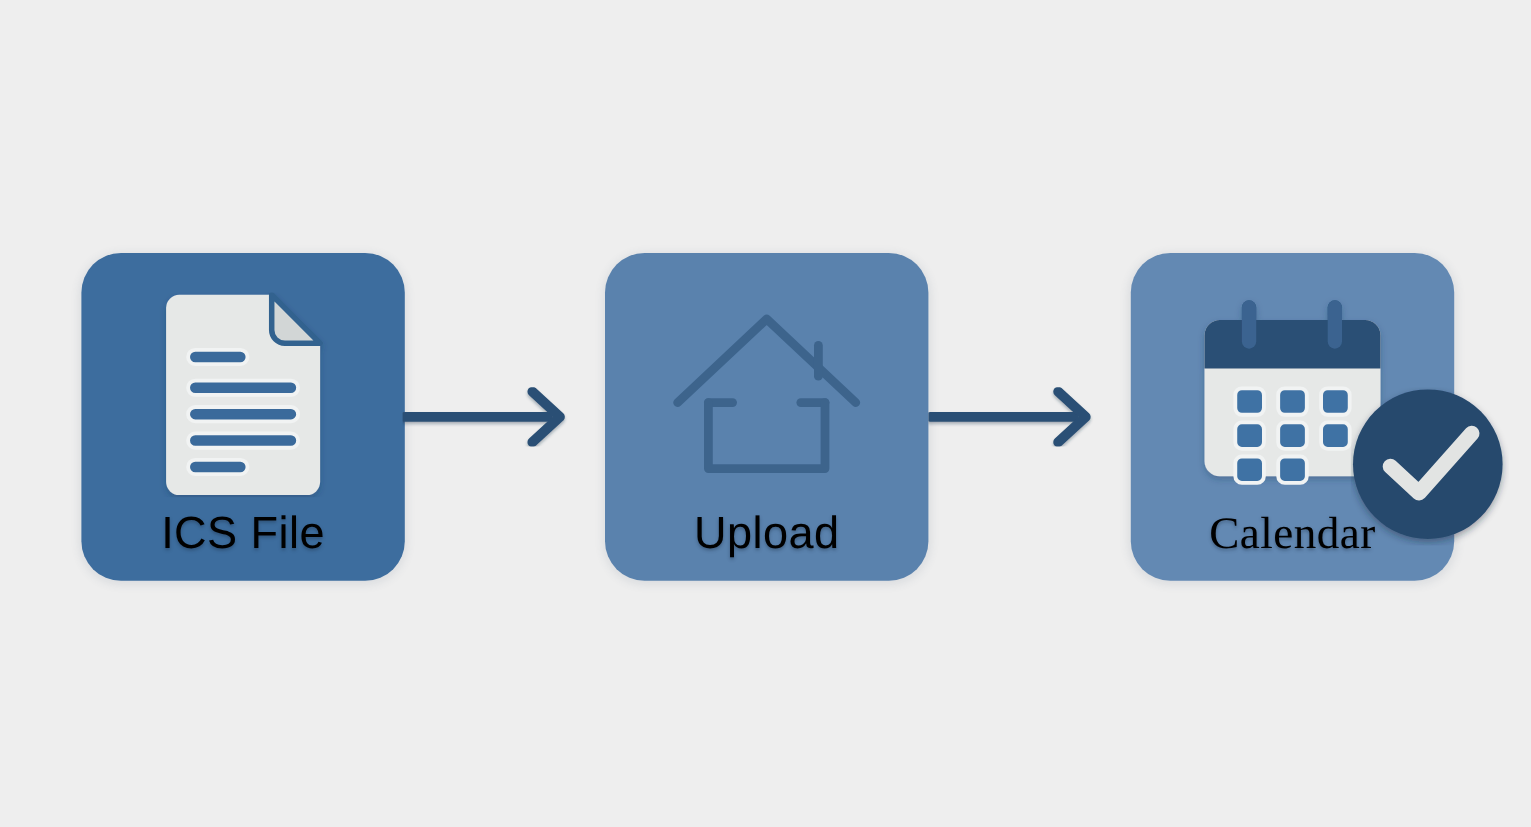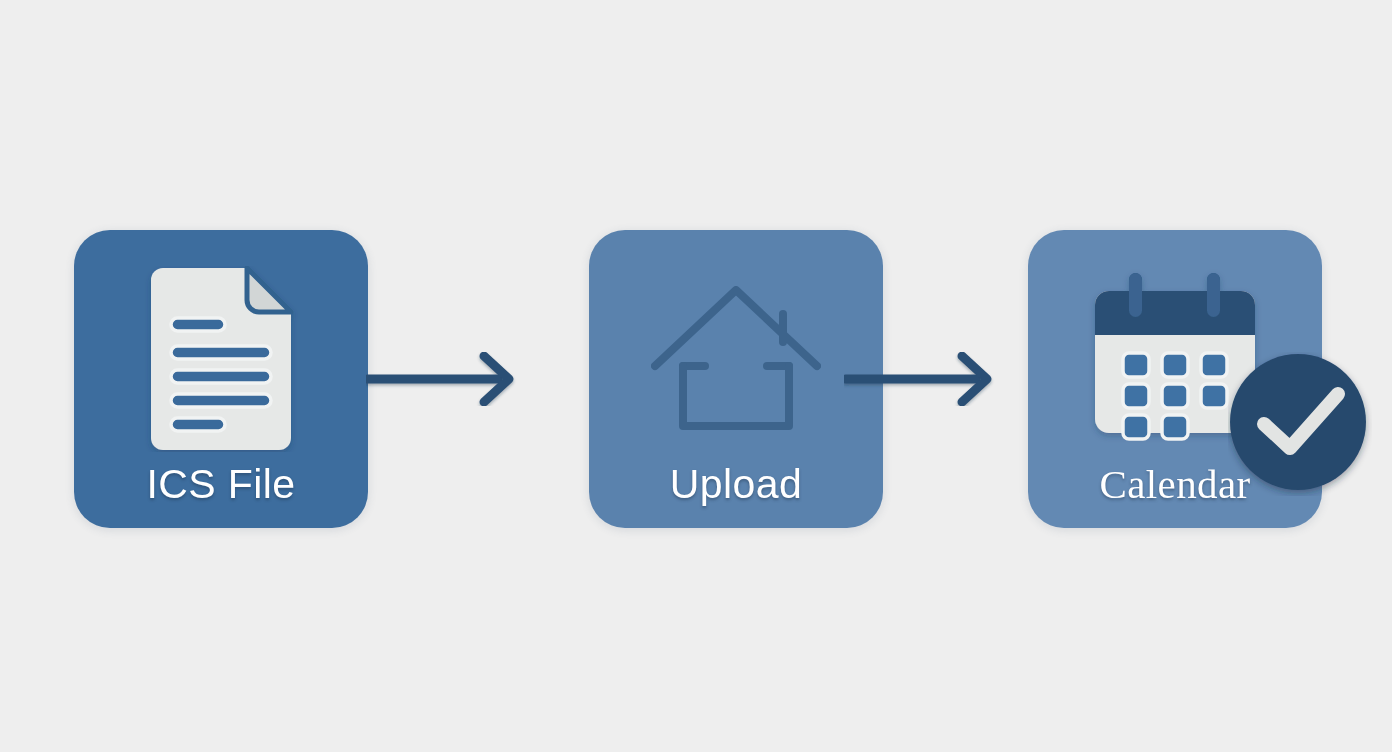--- a/index.html
+++ b/index.html
@@ -23,21 +23,21 @@
 
   
   .card {
     position: absolute;
     width: 294px;
     height: 298px;
     border-radius: 36px;
     box-shadow: 0 2px 10px rgba(60,80,105,0.14);
   }
   .card-1 { left: 74px;   top: 230px; background: #3d6d9e; }
-  .card-2 { left: 550px;  top: 230px; background: #5a82ad; margin-left: 39px; }
+  .card-2 { left: 550px;  top: 230px; background: #5a82ad; }
   .card-3 { left: 1028px; top: 230px; background: #6389b3; font-family: Liberation Serif, serif; }
 
   .card-icon {
     position: absolute;
     left: 0;
     top: 34px;
     width: 294px;
     height: 190px;
     display: flex;
     align-items: center;
@@ -46,21 +46,21 @@
 
   .card-label {
     position: absolute;
     left: 0;
     bottom: 22px;
     width: 294px;
     text-align: center;
     font-size: 41px;
     font-weight: 400;
     letter-spacing: 0.4px;
-    color: #ffffff;
+    color: #000000;
     text-shadow: 0 2px 3px rgba(30,50,75,0.45);
     line-height: 1.05;
     white-space: nowrap;
   }
 
   
   .arrow {
     position: absolute;
     top: 352px;
     width: 164px;

